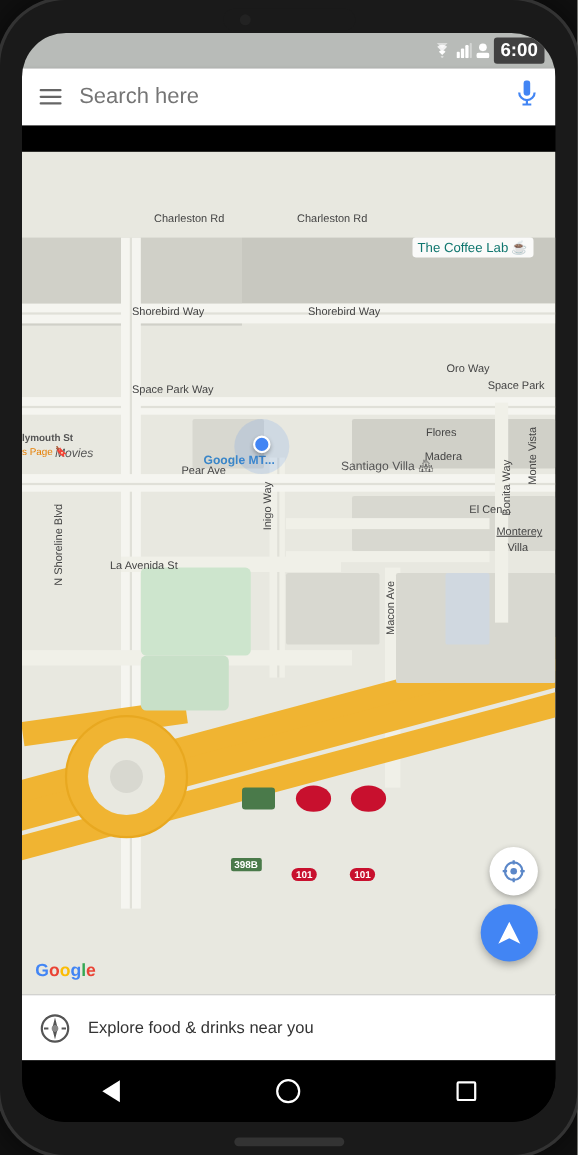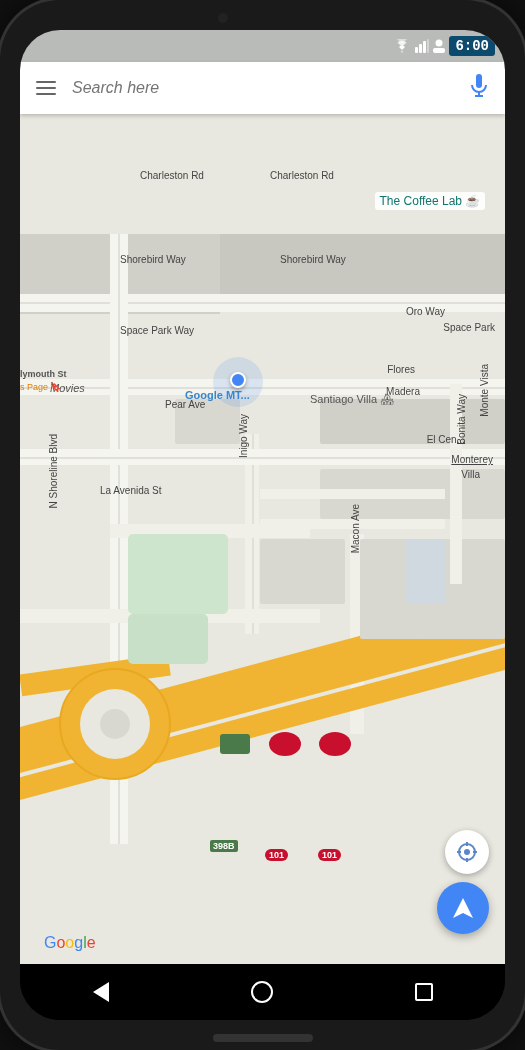--- a/index.html
+++ b/index.html
@@ -89,27 +89,26 @@
       flex: 1;
     }
 
     .status-icons {
       display: flex;
       align-items: center;
       gap: 4px;
     }
 
     .time-badge {
-      background: #0c4a6e;
+      background: #404040;
       color: white;
       padding: 2px 6px;
       border-radius: 3px;
-      font-size: 14px;
+      font-size: 17px;
       font-weight: bold;
-      font-family: Liberation Mono, monospace;
     }
 
     
     .search-bar {
       height: 52px;
       background: #fff;
       display: flex;
       align-items: center;
       padding: 0 16px;
       gap: 16px;
@@ -129,37 +128,37 @@
       width: 20px;
       height: 2px;
       background: #666;
       border-radius: 1px;
     }
 
     .search-input {
       flex: 1;
       border: none;
       outline: none;
-      font-size: 16px;
+      font-size: 20px;
       color: #999;
       background: transparent;
-      font-style: italic;
     }
 
     .mic-icon {
       color: #4285f4;
       font-size: 20px;
     }
 
     
     .map-area {
       flex: 1;
       position: relative;
       overflow: hidden;
       background: #e8e8e0;
+      margin-top: 24px;
     }
 
     
     .map-svg {
       width: 100%;
       height: 100%;
       position: absolute;
       top: 0;
       left: 0;
     }
@@ -191,23 +190,23 @@
       border-radius: 3px;
       font-size: 12px;
       color: #0f766e;
       font-weight: 500;
     }
 
     
     .google-logo {
       position: absolute;
       bottom: 12px;
-      left: 24px;
+      left: 12px;
       font-size: 16px;
-      font-weight: normal;
+      font-weight: bold;
     }
 
     .g-blue { color: #4285f4; }
     .g-red { color: #ea4335; }
     .g-yellow { color: #fbbc05; }
     .g-green { color: #34a853; }
 
     
     .location-btn {
       position: absolute;
@@ -495,20 +494,33 @@
       </div>
 
       <div class="navigate-btn">
         <svg width="28" height="28" viewBox="0 0 28 28" fill="white">
           <path d="M14 4 L24 24 L14 19 L4 24 Z"></path>
         </svg>
       </div>
 
     </div>
 
+    <div class="bottom-panel">
+      <svg width="28" height="28" viewBox="0 0 28 28" fill="none">
+        <circle cx="14" cy="14" r="12" stroke="#555" stroke-width="2"></circle>
+        <circle cx="14" cy="14" r="3" fill="#888"></circle>
+
+        <path d="M14 4 L16 12 L14 11 L12 12 Z" fill="#555"></path>
+        <path d="M14 24 L16 16 L14 17 L12 16 Z" fill="#555"></path>
+
+        <line x1="4" y1="14" x2="8" y2="14" stroke="#555" stroke-width="2"></line>
+        <line x1="20" y1="14" x2="24" y2="14" stroke="#555" stroke-width="2"></line>
+      </svg>
+      <span class="explore-text">Explore food &amp; drinks near you</span>
+    </div>
 
     <div class="android-nav">
       <div class="nav-btn">
         <div class="nav-back"></div>
       </div>
       <div class="nav-btn">
         <div class="nav-home"></div>
       </div>
       <div class="nav-btn">
         <div class="nav-recent"></div>

